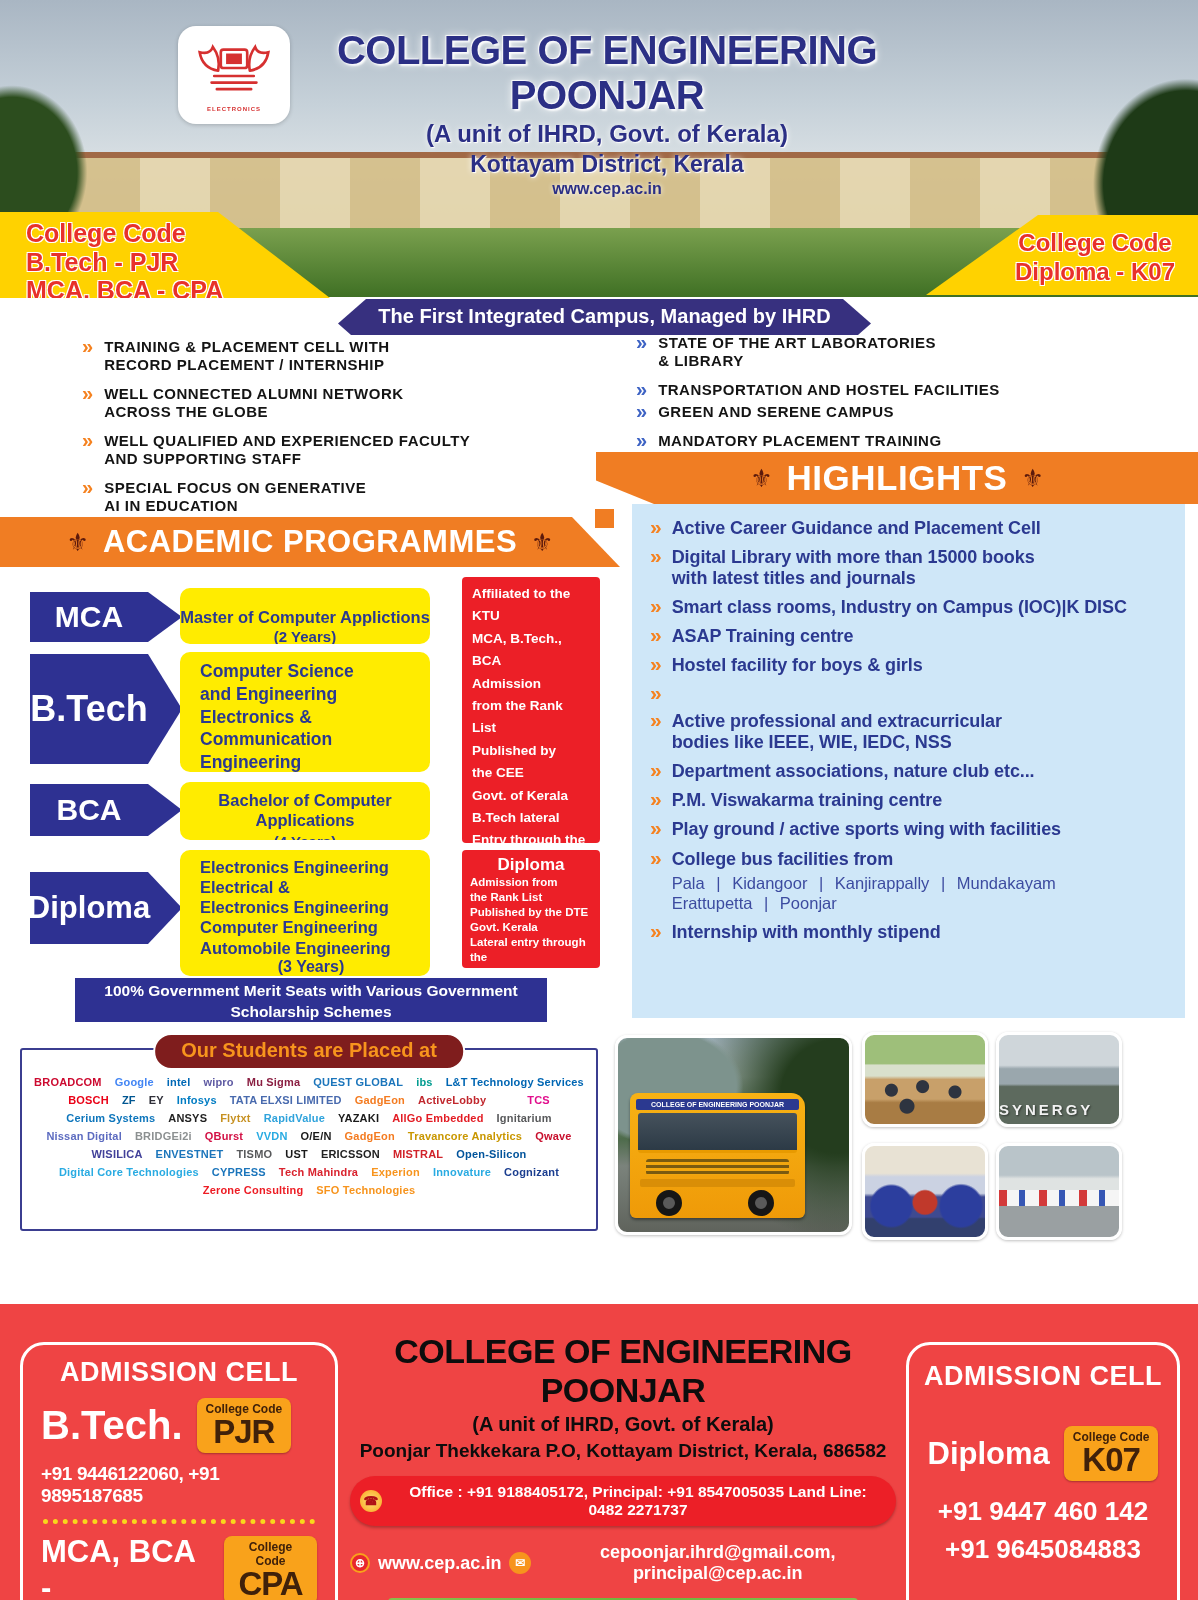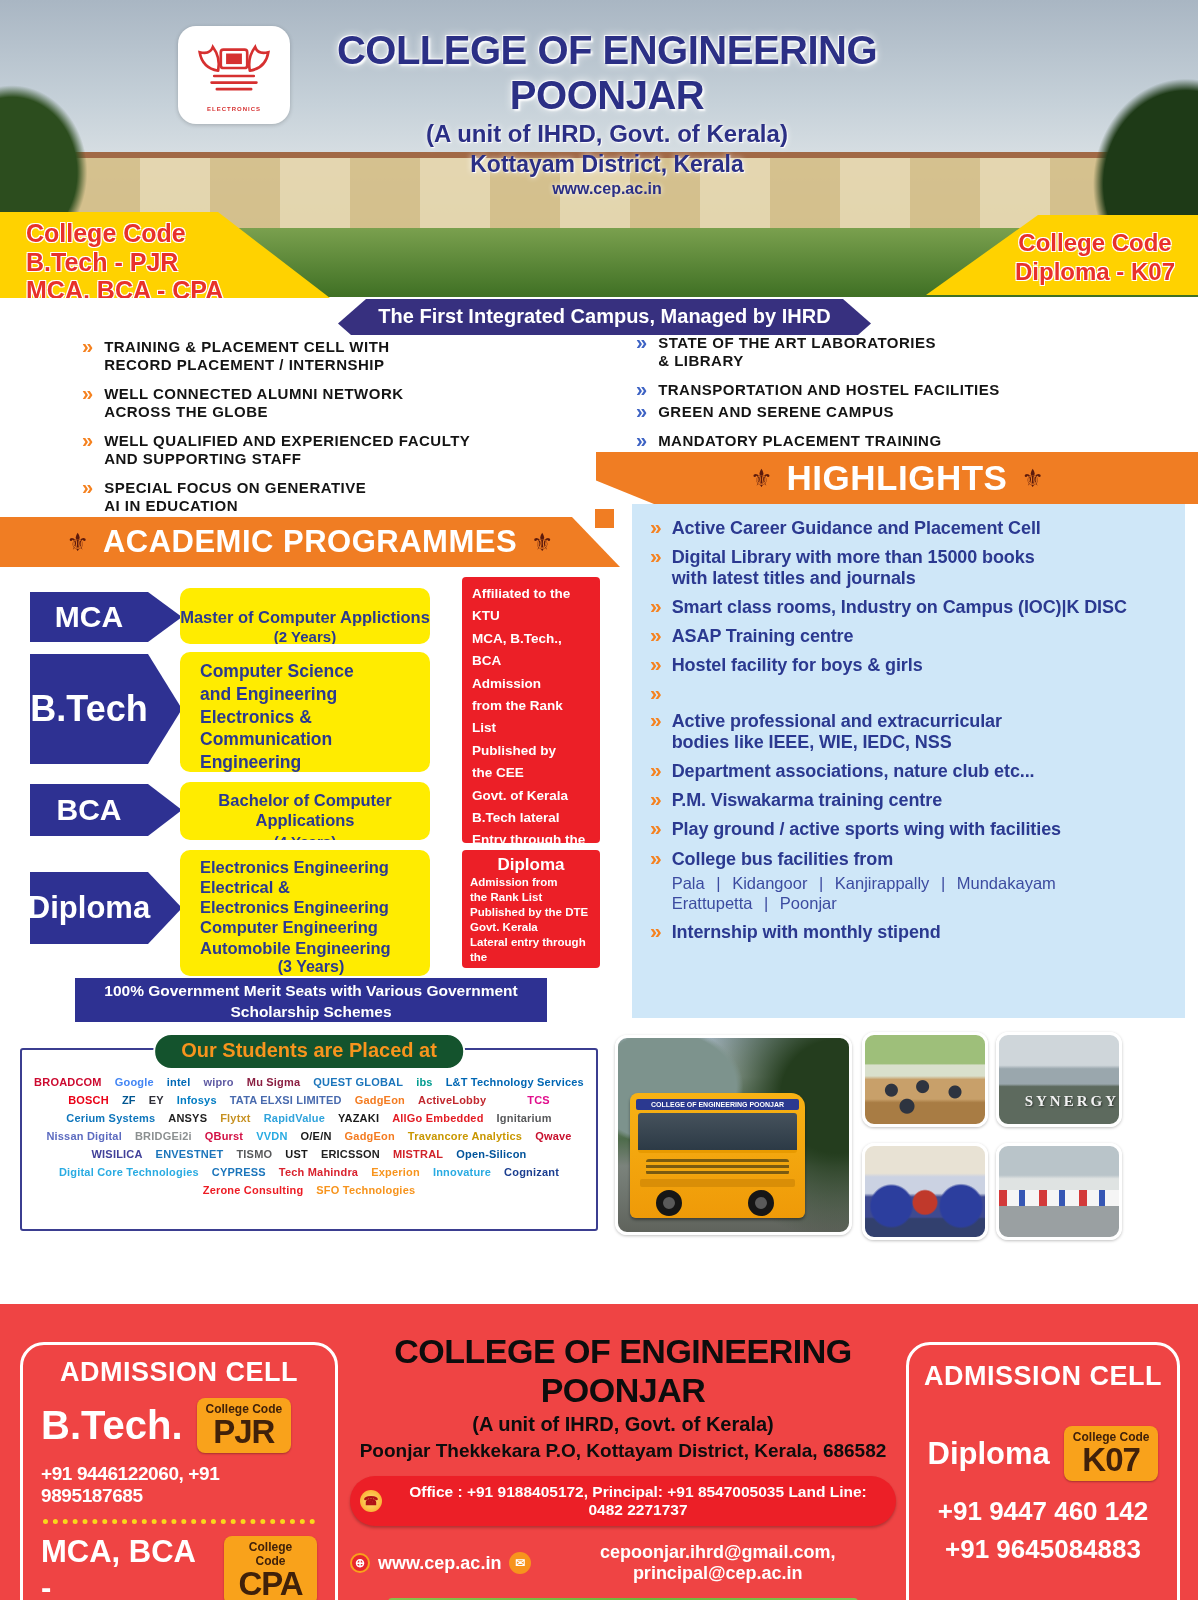--- a/index.html
+++ b/index.html
@@ -108,21 +108,21 @@
   
   .hl-panel{position:absolute;left:632px;top:504px;width:553px;height:514px;background:#CFE7F8;
         padding:14px 14px 8px 18px;overflow:hidden;}
   .hli{display:flex;gap:10px;margin-bottom:8px;}
   .hlt{font-size:18px;line-height:1.17;font-weight:800;color:#2B3990;letter-spacing:-.1px;}
   .hls{font-size:16.5px;font-weight:500;color:#3C4BA0;margin-top:3px;word-spacing:7px;line-height:1.25;}
 
   
   .placed{position:absolute;left:20px;top:1048px;width:578px;height:183px;background:#fff;
         border:2px solid #3B3E90;border-radius:3px;}
-  .pill{position:absolute;top:-17px;left:50%;transform:translateX(-50%);background:#14532d;
+  .pill{position:absolute;top:-17px;left:50%;transform:translateX(-50%);background:#7f1d1d;
         color:#F7941D;font-size:20px;font-weight:900;padding:4px 26px 6px;border-radius:18px;
         border:2px solid #fff;white-space:nowrap;}
   .logos{display:flex;flex-wrap:wrap;justify-content:center;align-items:center;
         column-gap:13px;row-gap:6px;padding:26px 8px 6px;font-size:11px;font-weight:800;letter-spacing:.2px;}
 
   
   .ph{position:absolute;border:3px solid #fff;border-radius:12px;overflow:hidden;
         box-shadow:0 1px 3px rgba(0,0,0,.25);}
   .ph-bus{left:615px;top:1035px;width:237px;height:200px;
         background:radial-gradient(ellipse 120px 90px at 20% 25%,#7d938d 0 60%,transparent 66%),
@@ -141,22 +141,22 @@
         border:7px solid #161616;}
   .wheel.w1{left:26px;} .wheel.w2{left:118px;}
   .ph-class{left:862px;top:1032px;width:126px;height:95px;
         background:radial-gradient(circle at 22% 62%,#2e3440 0 6px,transparent 7px),
                    radial-gradient(circle at 48% 58%,#2e3440 0 6px,transparent 7px),
                    radial-gradient(circle at 75% 64%,#2e3440 0 6px,transparent 7px),
                    radial-gradient(circle at 35% 80%,#2e3440 0 7px,transparent 8px),
                    linear-gradient(180deg,#9ebf7a 0 32%,#d9e0cc 34% 46%,#c8a06a 50% 72%,#a87c44 76% 100%);}
   .ph-syn{left:996px;top:1032px;width:126px;height:95px;
         background:linear-gradient(180deg,#cfd6da 0 34%,#9aa7ad 38% 55%,#5d6a5e 58% 100%);}
-  .syn-label{position:absolute;left:0;right:0;bottom:14px;text-align:right;color:#f2f2f2;
-        font-size:15px;font-weight:800;letter-spacing:3px;text-shadow:1px 1px 2px rgba(0,0,0,.5);font-family:Liberation Serif, serif;}
+  .syn-label{position:absolute;left:0;right:0;bottom:6px;text-align:left;color:#f2f2f2;
+        font-size:15px;font-weight:800;letter-spacing:3px;text-shadow:1px 1px 2px rgba(0,0,0,.5);}
   .ph-grad{left:862px;top:1143px;width:126px;height:97px;
         background:radial-gradient(circle at 50% 62%,#c0392b 0 14%,transparent 16%),
                    radial-gradient(circle at 22% 66%,#2c3e9e 0 18%,transparent 20%),
                    radial-gradient(circle at 80% 66%,#2c3e9e 0 18%,transparent 20%),
                    linear-gradient(180deg,#e8e2d4 0 30%,#cbd2e2 34% 52%,#3e4a91 56% 78%,#32406e 80% 100%);}
   .ph-rally{left:996px;top:1143px;width:126px;height:97px;
         background:repeating-linear-gradient(90deg,#d33a3a 0 8px,#f5f5f5 8px 20px,#3656b4 20px 26px,#f5f5f5 26px 40px) 0 58%/100% 16px no-repeat,
                    linear-gradient(180deg,#b9c4c9 0 32%,#dfe3e2 36% 62%,#9aa0a2 66% 100%);}
 
   

